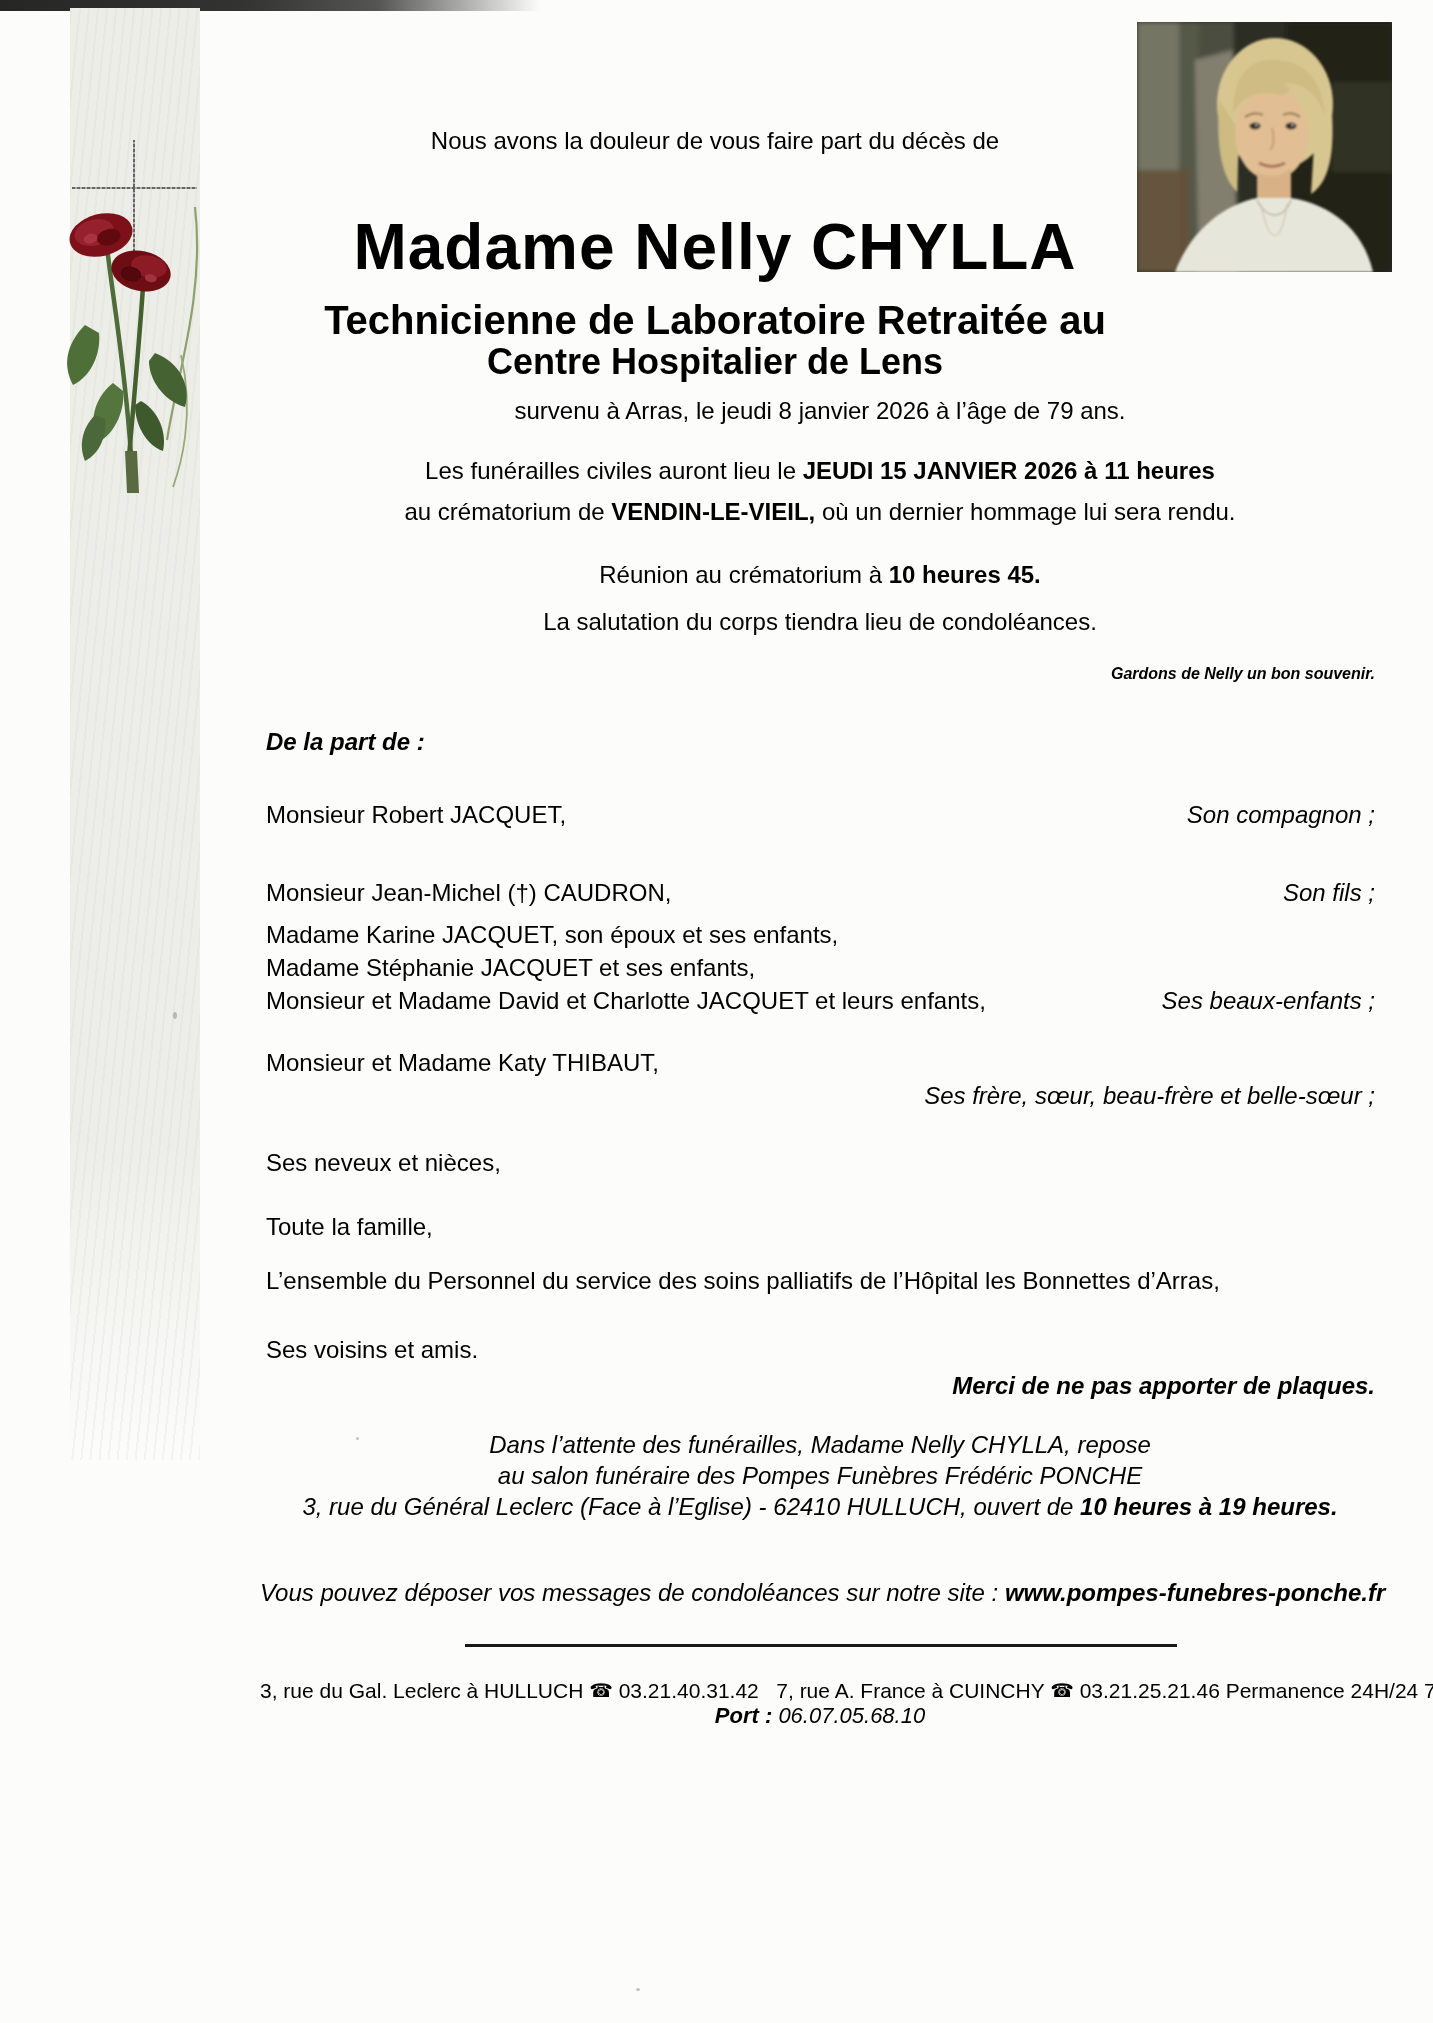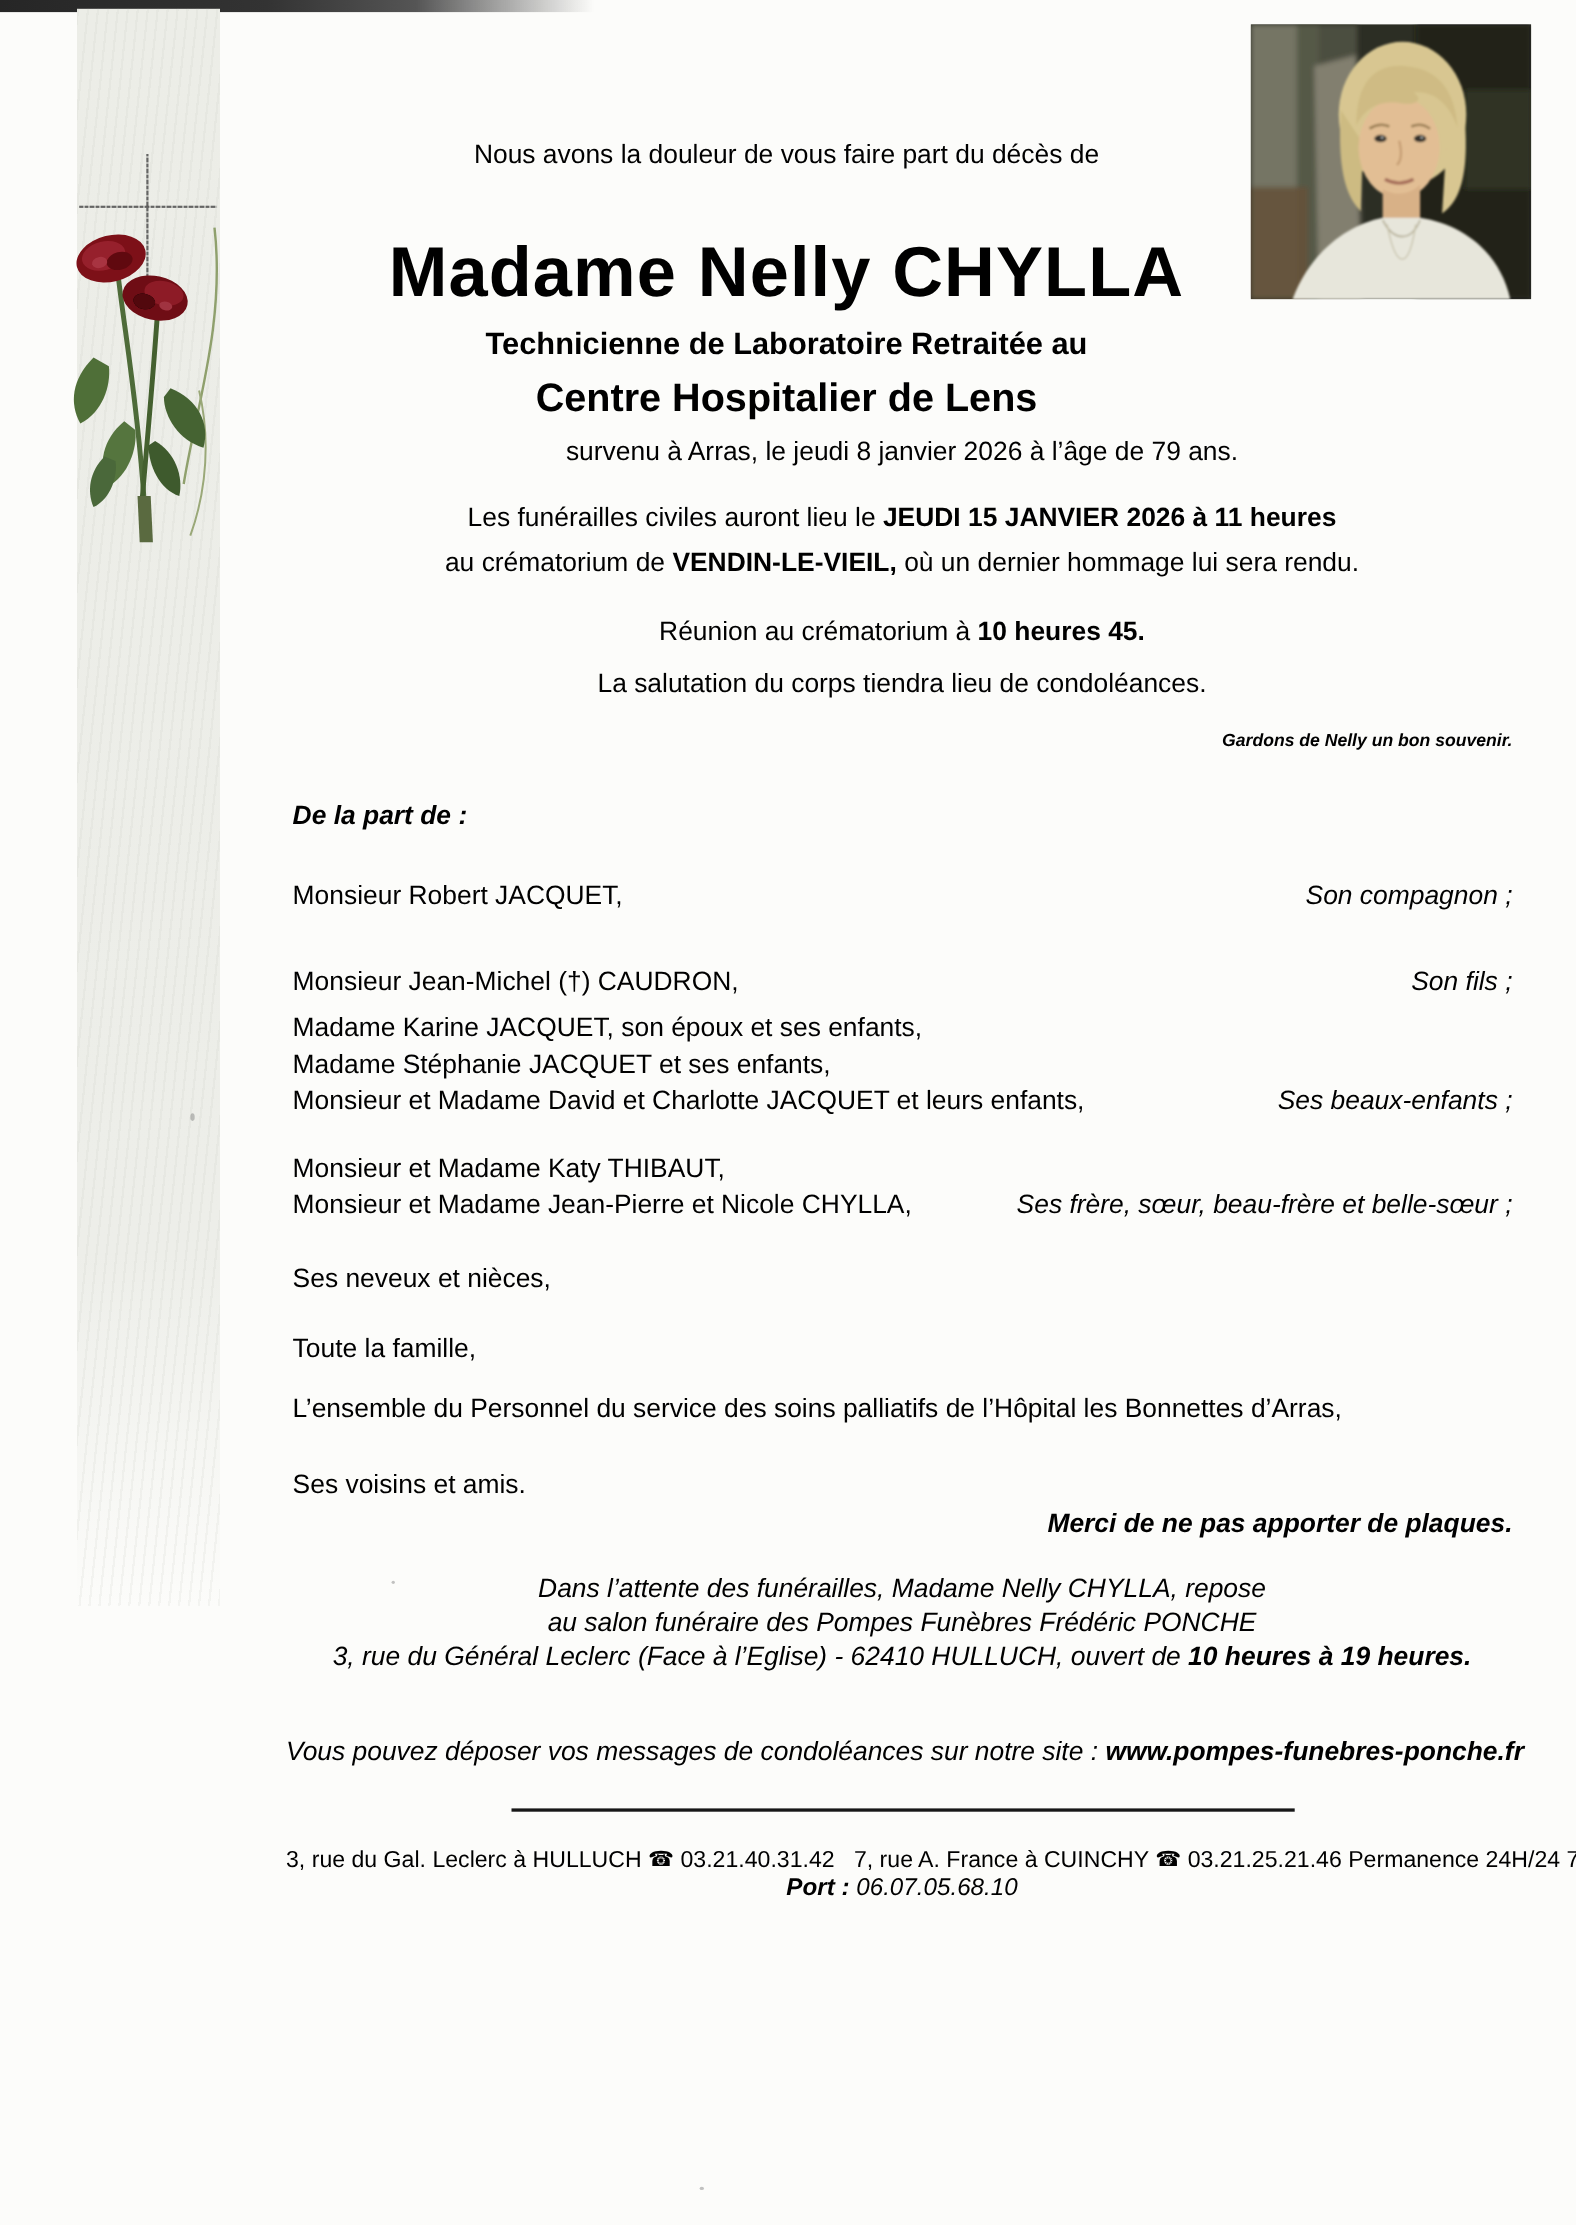--- a/index.html
+++ b/index.html
@@ -12,21 +12,21 @@
   .line{position:absolute;white-space:pre;font-size:24px;line-height:1.22;}
   .center{left:260px;width:1120px;text-align:center;}
   .hdrc{left:50px;width:1330px;text-align:center;}
   .lft{left:266px;}
   .rlab{right:58px;text-align:right;font-style:italic;}
   .b{font-weight:bold;}
   .bi{font-weight:bold;font-style:italic;}
 
   .intro{top:126px;font-size:24px;}
   .name{top:208px;font-size:64px;font-weight:bold;letter-spacing:1px;}
-  .sub1{top:296px;font-size:28px;font-weight:bold;}
+  .sub1{top:296px;font-size:40px;font-weight:bold;}
   .sub2{top:340px;font-size:36px;font-weight:bold;}
   .survenu{top:396px;}
   .fun1{top:456px;}
   .fun2{top:497px;}
   .reunion{top:560px;}
   .salut{top:607px;}
   .souvenir{top:664px;font-size:16px;}
   .heading{top:727px;font-size:24px;}
   .merci{top:1371px;font-size:24px;}
   .att1{top:1430px;font-style:italic;}
@@ -163,21 +163,20 @@
 
   <div class="line lft" style="top:878px"><span>Monsieur Jean-Michel (†) CAUDRON,</span></div>
   <div class="line rlab" style="top:878px"><span>Son fils ;</span></div>
 
   <div class="line lft" style="top:920px"><span>Madame Karine JACQUET, son époux et ses enfants,</span></div>
   <div class="line lft" style="top:953px"><span>Madame Stéphanie JACQUET et ses enfants,</span></div>
   <div class="line lft" style="top:986px"><span>Monsieur et Madame David et Charlotte JACQUET et leurs enfants,</span></div>
   <div class="line rlab" style="top:986px"><span>Ses beaux-enfants ;</span></div>
 
   <div class="line lft" style="top:1048px"><span>Monsieur et Madame Katy THIBAUT,</span></div>
-  <div class="line lft" style="top:1081px"><span>Monsieur et Madame Jean-Pierre et Nicole CHYLLA,</span></div>
   <div class="line rlab" style="top:1081px"><span>Ses frère, sœur, beau-frère et belle-sœur ;</span></div>
 
   <div class="line lft" style="top:1148px"><span>Ses neveux et nièces,</span></div>
   <div class="line lft" style="top:1212px"><span>Toute la famille,</span></div>
   <div class="line lft" style="top:1266px"><span>L’ensemble du Personnel du service des soins palliatifs de l’Hôpital les Bonnettes d’Arras,</span></div>
   <div class="line lft" style="top:1335px"><span>Ses voisins et amis.</span></div>
 
   <div class="line rlab merci bi"><span>Merci de ne pas apporter de plaques.</span></div>
 
   <div class="line center att1"><span>Dans l’attente des funérailles, Madame Nelly CHYLLA, repose</span></div>

